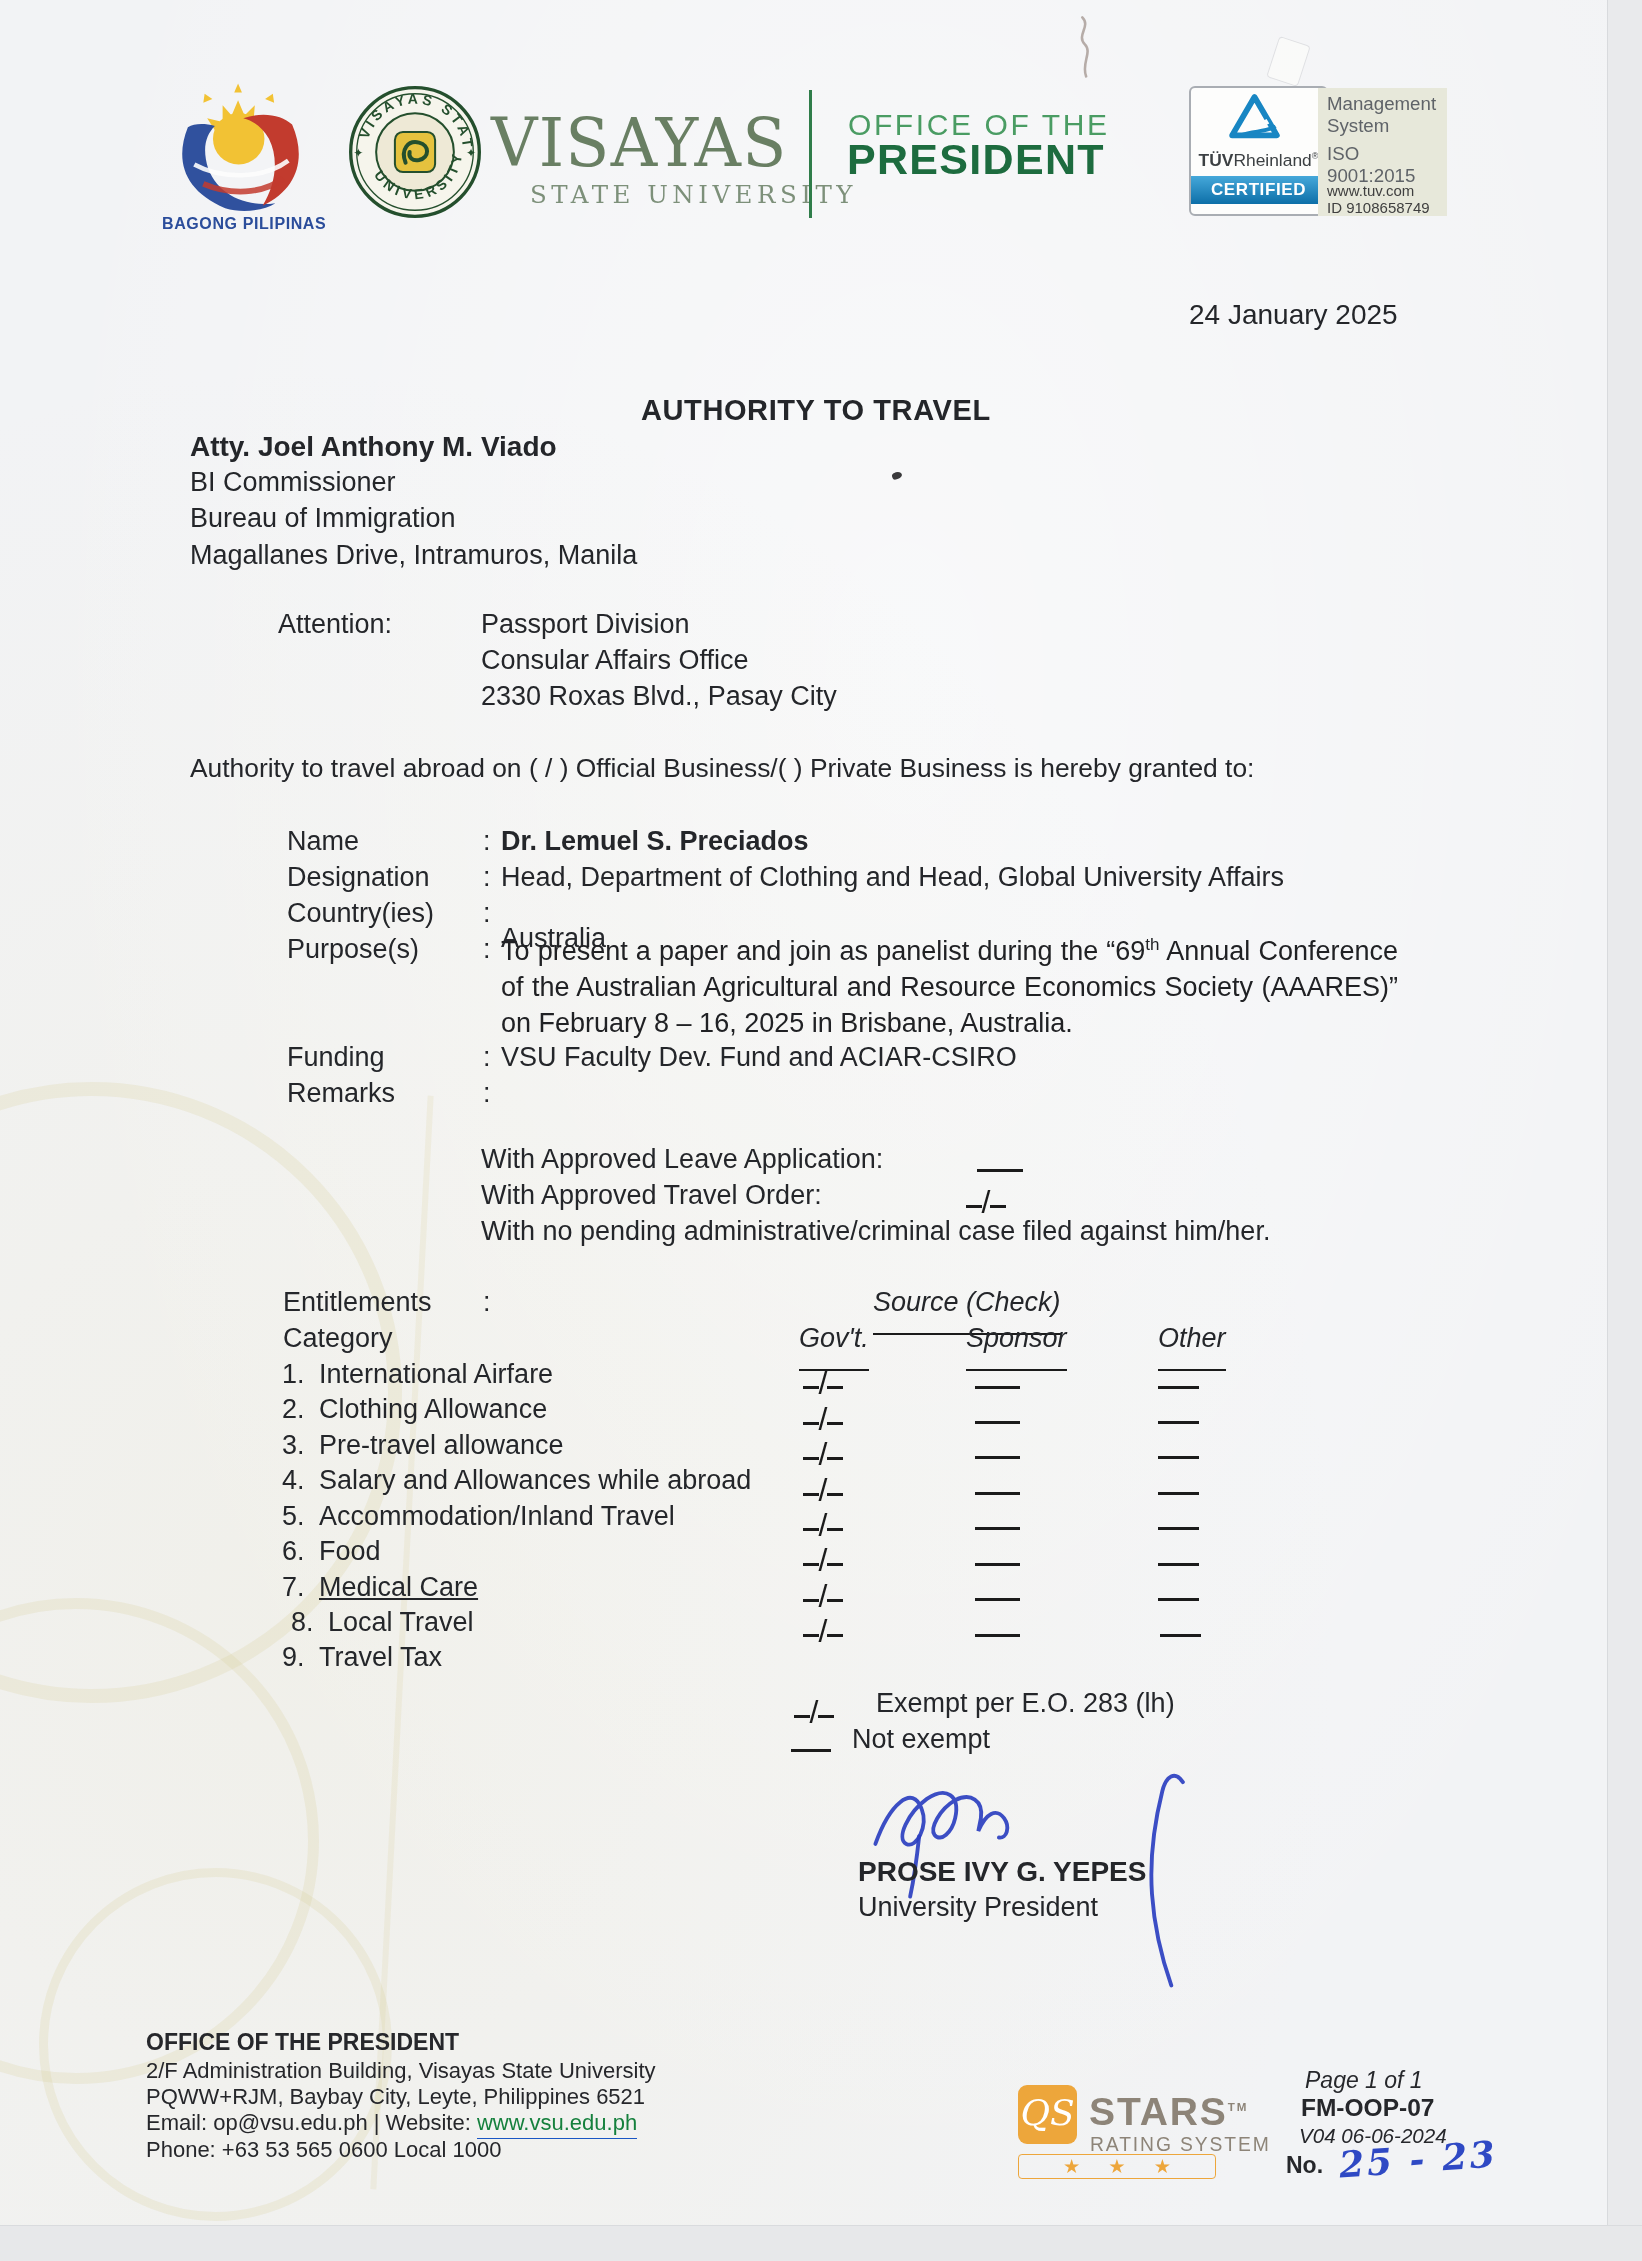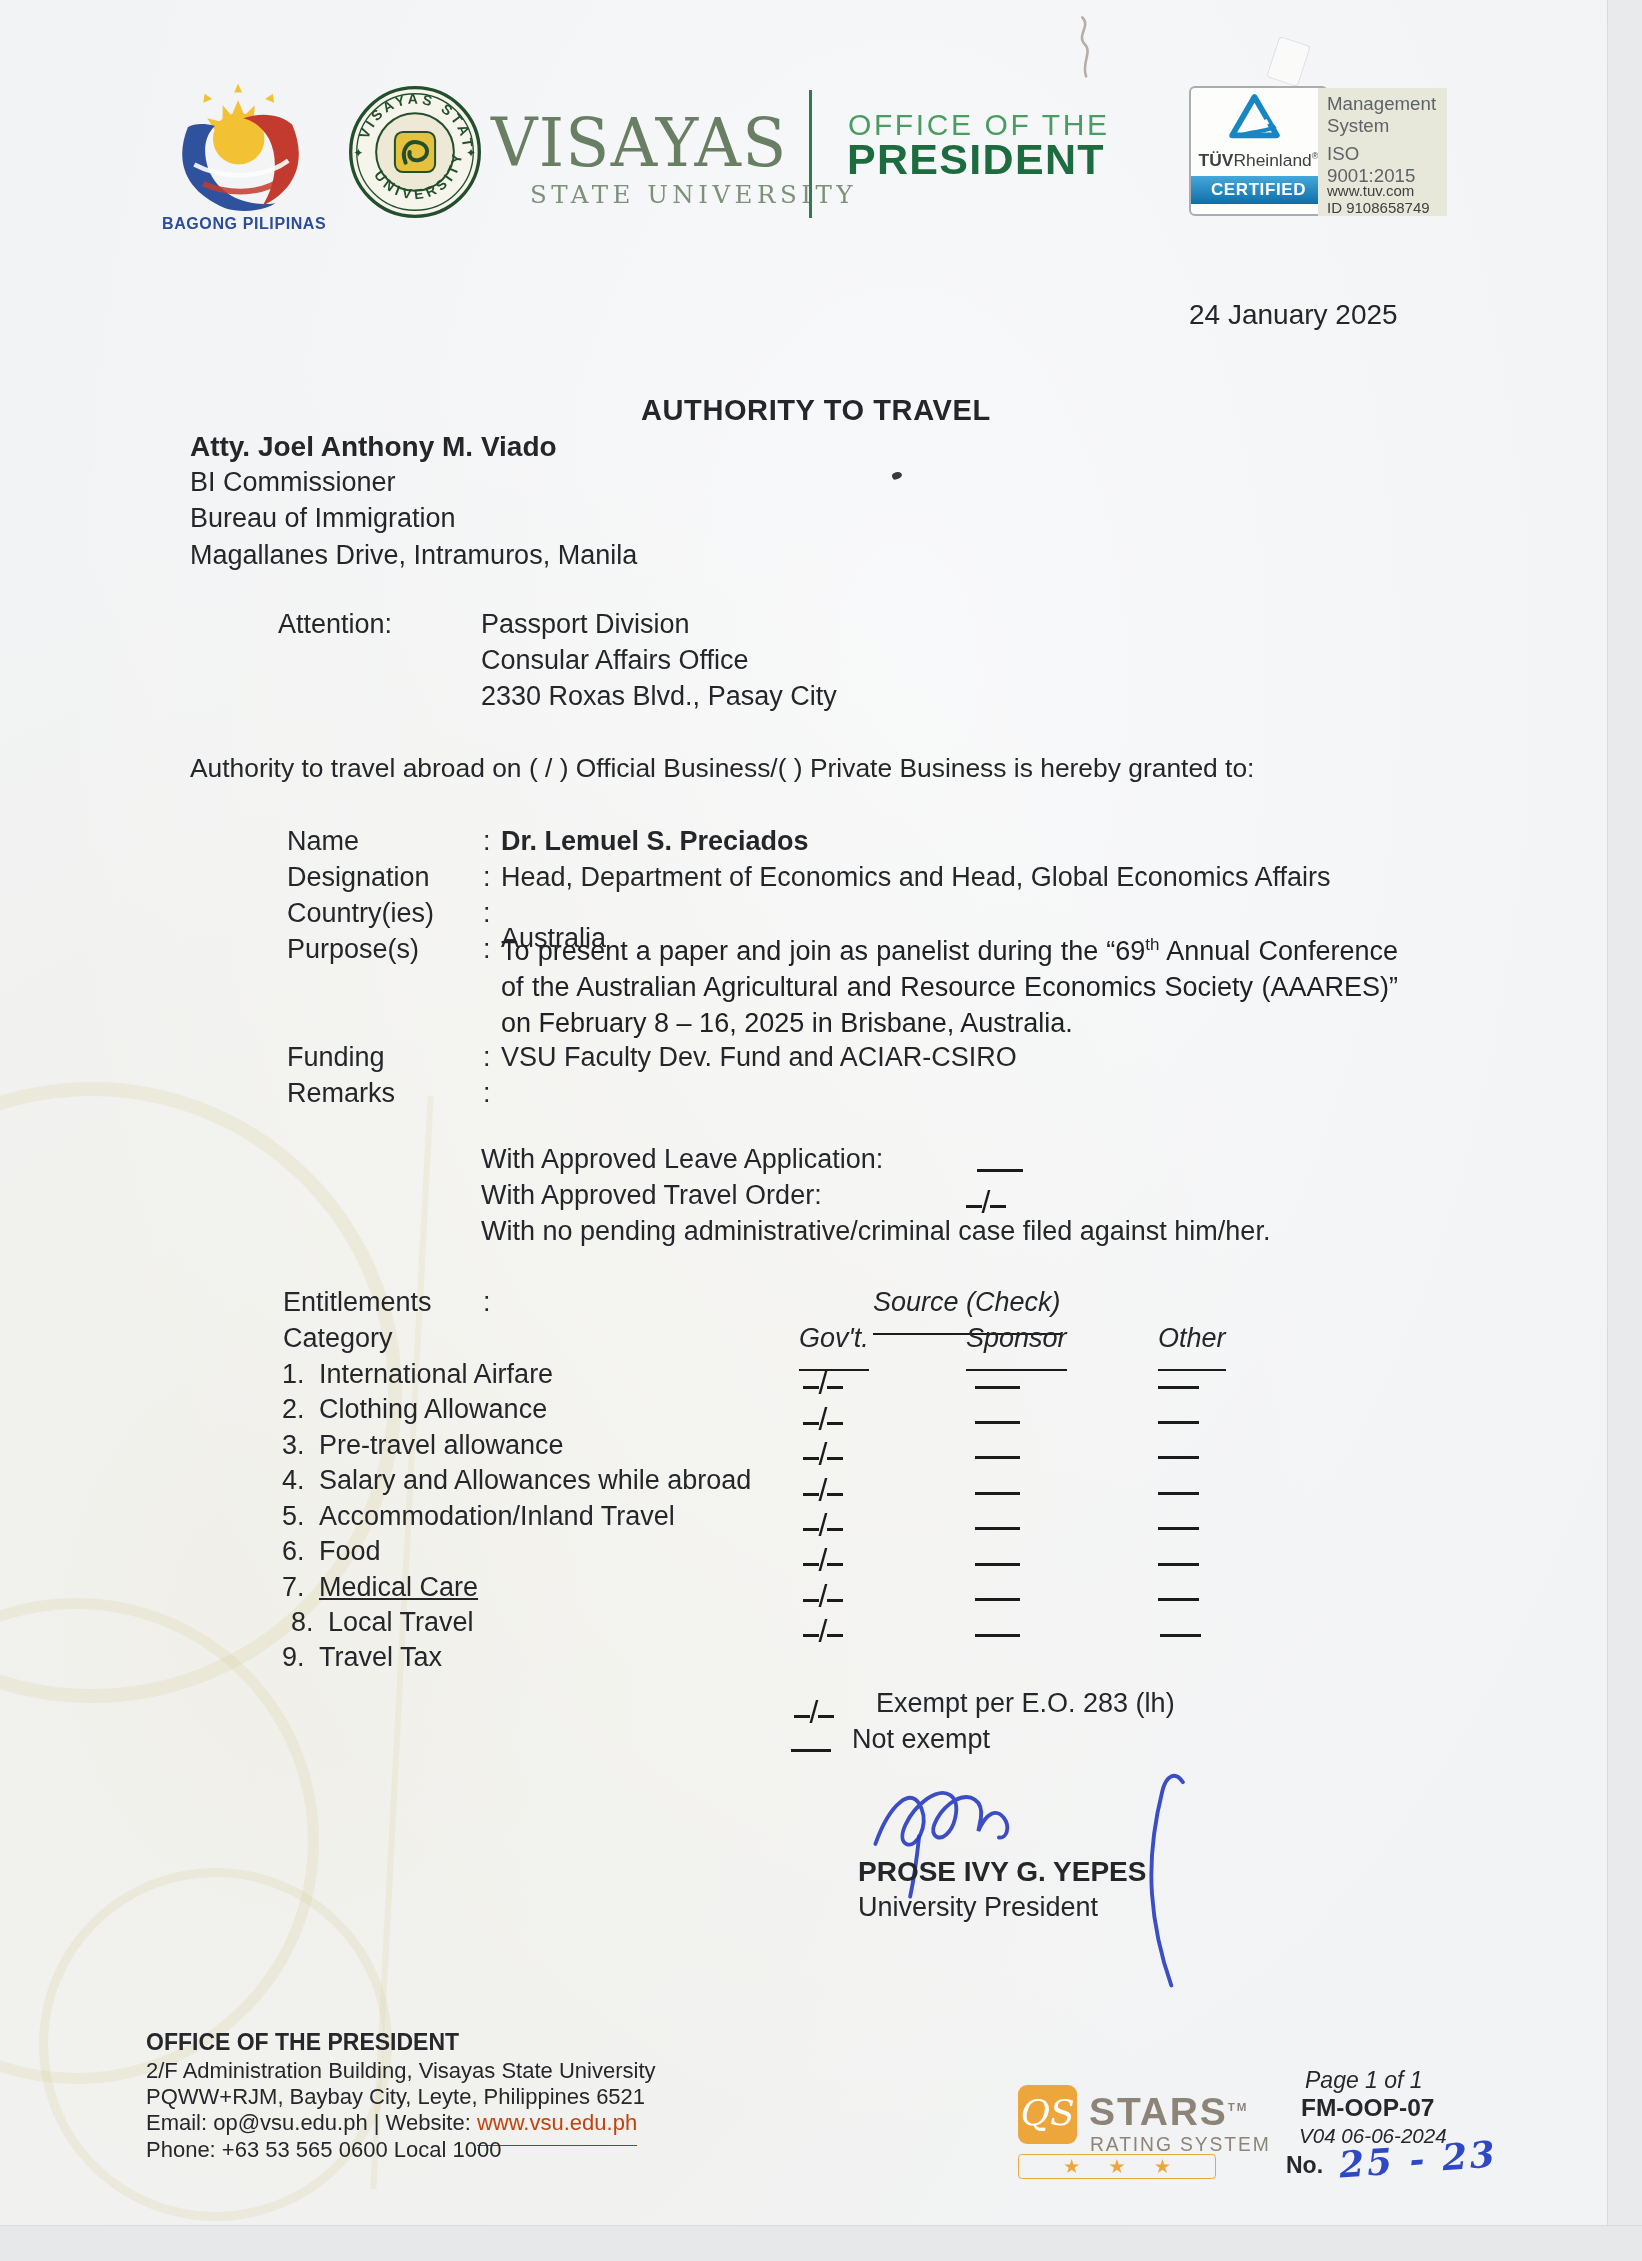--- a/index.html
+++ b/index.html
@@ -40,21 +40,21 @@
   .mark .u{width:16px;border-bottom:3.2px solid #1b1b1b;height:26px;}
   .mark .s{font-size:32px;line-height:22px;transform:translateY(4.5px);margin:0 -0.6px;color:#1b1b1b;}
   .und{display:inline-block;border-bottom:2.6px solid #1b1b1b;padding-bottom:14px;font-style:italic;}
   
   .purpose{left:501px;top:941px;width:897px;font-size:27px;line-height:36px;text-align:justify;white-space:normal;}
   .sup{font-size:17px;vertical-align:super;line-height:0;}
   
   .rowno{display:inline-block;width:37px;}
   
   .f{font-size:22px;line-height:26.4px;color:#26272b;position:absolute;white-space:nowrap;}
-  .link{color:#c2410c;border-bottom:1.9px solid #1a56c4;padding-bottom:10px;}
+  .link{color:#15803d;border-bottom:1.9px solid #1a56c4;padding-bottom:3px;}
   .qs-box{left:1018px;top:2085px;width:59px;height:59px;background:#eda63b;border-radius:9px;color:#fff;font-family:"DejaVu Serif", serif;font-style:italic;font-size:36px;text-align:center;line-height:55px;}
   .qs-stars-word{left:1089px;top:2090px;font-size:39px;font-weight:700;color:#8d8478;letter-spacing:1.9px;}
   .qs-tm{font-size:11.6px;vertical-align:super;}
   .qs-rating{left:1090px;top:2134px;font-size:19.3px;color:#8d8478;letter-spacing:1.9px;}
   .qs-bar{left:1018px;top:2154px;width:198px;height:24.5px;border:1.9px solid #eda63b;border-radius:3.9px;display:flex;align-items:center;justify-content:center;gap:28px;box-sizing:border-box;}
   .qs-bar span{color:#eda63b;font-size:19.3px;line-height:19.3px;}
   .handno{left:1339px;top:2138px;font-family:"DejaVu Serif", serif;font-style:italic;font-weight:700;font-size:36px;color:#2f49c4;transform:rotate(-4deg);letter-spacing:2.6px;}
   .titledot{left:892px;top:472px;width:10.3px;height:7px;background:#3a3a3c;border-radius:50% 60% 55% 40%;transform:rotate(-18deg);}
 </style>
 </head>
@@ -143,21 +143,21 @@
 <div class="t" style="left:481px;top:680px;">2330 Roxas Blvd., Pasay City</div>
 
 <div class="t" style="left:190px;top:752px;font-size:26.4px;">Authority to travel abroad on ( / ) Official Business/( ) Private Business  is hereby granted to:</div>
 
 <div class="t" style="left:287px;top:825px;">Name</div>
 <div class="t" style="left:483px;top:825px;">:</div>
 <div class="t b" style="left:501px;top:825px;">Dr. Lemuel S. Preciados</div>
 
 <div class="t" style="left:287px;top:861px;">Designation</div>
 <div class="t" style="left:483px;top:861px;">:</div>
-<div class="t" style="left:501px;top:861px;">Head, Department of Economics and Head, Global Economics Affairs</div>
+<div class="t" style="left:501px;top:861px;">Head, Department of Clothing and Head, Global University Affairs</div>
 
 <div class="t" style="left:287px;top:897px;">Country(ies)</div>
 <div class="t" style="left:483px;top:897px;">:</div>
 <div class="t" style="left:501px;top:922px;">Australia</div>
 
 <div class="t" style="left:287px;top:933px;">Purpose(s)</div>
 <div class="t" style="left:483px;top:933px;">:</div>
 <div class="abs purpose" style="top:933px;"><span>To present a paper and join as panelist during the “69</span><sup class="sup">th</sup><span> Annual Conference of the Australian Agricultural and Resource Economics Society (AAARES)” on February 8 – 16, 2025 in Brisbane, Australia.</span></div>
 
 <div class="t" style="left:287px;top:1041px;">Funding</div>

